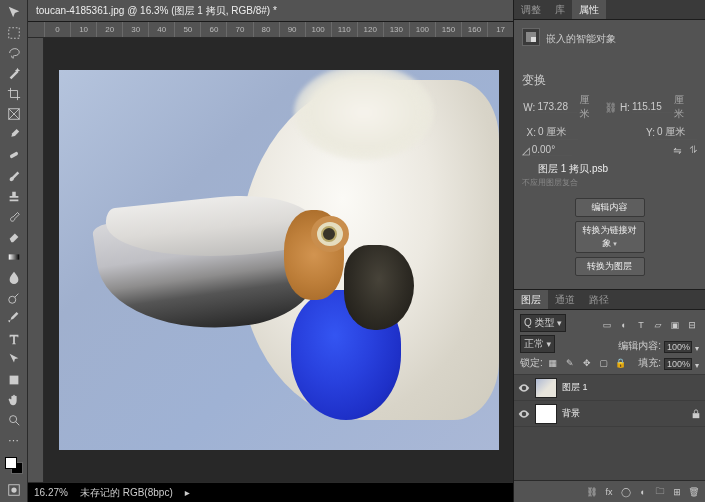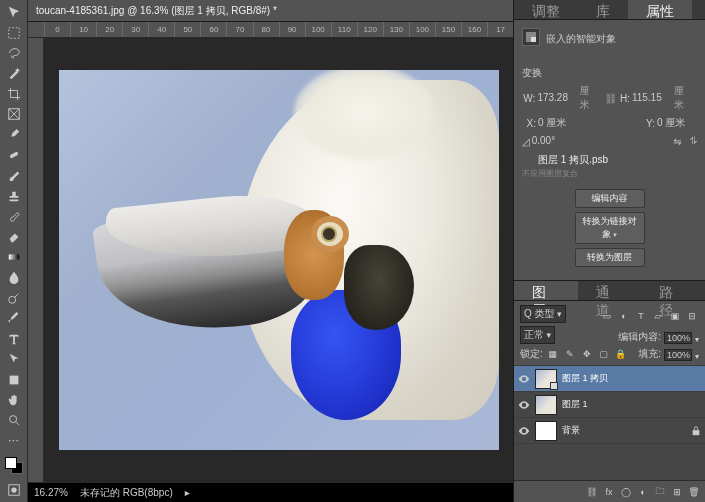--- a/index.html
+++ b/index.html
@@ -24,31 +24,31 @@
 .beak-top{position:absolute;left:48px;top:128px;width:210px;height:60px;background:linear-gradient(180deg,#ecebe9 0%,#dcdad7 50%,#c0bfbd 100%);border-radius:6% 55% 30% 85% / 30% 80% 20% 90%;transform:rotate(-6deg)}
 .beak-base{position:absolute;left:225px;top:140px;width:60px;height:90px;background:radial-gradient(circle,#d29450 0%,#be7f3a 50%,#a56826 100%);border-radius:45%}
 .eye-ring{position:absolute;left:252px;top:146px;width:38px;height:36px;border:6px solid #c98e4d;border-radius:50%;background:#e5ddbe}
 .eye{position:absolute;left:262px;top:156px;width:16px;height:16px;background:#3a3528;border-radius:50%;border:2px solid #b8a868}
 .throat{position:absolute;left:232px;top:220px;width:110px;height:130px;background:radial-gradient(ellipse at 40% 35%,#3455f2 0%,#2840dd 40%,#1e30c8 70%,#162095 100%);border-radius:50% 50% 60% 60%}
 .dark-feather{position:absolute;left:285px;top:175px;width:70px;height:85px;background:radial-gradient(ellipse at 50% 40%,#474339 0%,#2e2b24 55%,#1c1a16 100%);border-radius:40% 55% 60% 50%}
 .crest{position:absolute;right:65px;top:-5px;width:140px;height:95px;background:radial-gradient(ellipse,#f6f3ec 0%,#eceade 55%,rgba(230,227,216,0) 100%);border-radius:50%;filter:blur(2px)}
 .status-bar{height:20px;background:#000000;display:flex;align-items:center;padding:0 6px;color:#ccc;border-top:1px solid #2a2a2a;gap:12px}
 .right-panels{width:192px;background:#535353;display:flex;flex-direction:column;border-left:1px solid #1c1c1c}
 .panel-tabs{display:flex;height:20px;background:#3a3a3a;border-bottom:1px solid #1c1c1c}
-.ptab{padding:3px 18px;color:#999;cursor:pointer;font-size:14px}
+.ptab{padding:3px 7px;color:#999;cursor:pointer;font-size:10px}
 .ptab.active{background:#535353;color:#eee}
 .props{padding:5px 8px;flex:0 0 auto}
 .prop-header{display:flex;align-items:flex-end;gap:6px;padding:3px 0 6px}
 .prop-icon{width:18px;height:18px;background:#3a3a3a;display:flex;align-items:center;justify-content:center;border:1px solid #666}
 .prop-row{display:flex;align-items:center;gap:2px;margin:4px 0;color:#ccc;font-size:9px}
 .prop-row .lbl{width:14px;text-align:right;color:#ccc}
 .prop-row .val{background:transparent;min-width:40px;color:#ccc;border-bottom:1px solid #555}
 .prop-row .unit{color:#aaa;margin-right:4px}
 .link-icon{width:10px;color:#aaa}
-.prop-sub{font-size:10px;color:#ccc;margin:14px 0 2px}
+.prop-sub{font-size:12px;color:#ccc;margin:20px 0 2px}
 .prop-name{margin:6px 16px 1px;color:#eee}
 .prop-note{color:#888;font-size:8px;margin-bottom:8px}
 .btn-stack{display:flex;flex-direction:column;gap:4px;align-items:center;padding:2px 0 8px}
 .pbtn{background:#5e5e5e;border:1px solid #383838;color:#eee;padding:2px 6px;width:70px;text-align:center;cursor:pointer;font-size:9px;border-radius:2px}
 .pbtn.arrow::after{content:" ▾";font-size:7px;color:#ccc}
 .layers-panel{flex:1;display:flex;flex-direction:column;border-top:1px solid #1c1c1c}
 .layer-controls{padding:4px 6px;display:flex;flex-direction:column;gap:3px;border-bottom:1px solid #3a3a3a}
 .lc-row{display:flex;align-items:flex-end;gap:3px}
 .select{background:#3a3a3a;border:1px solid #222;color:#ccc;padding:1px 3px;flex:0 0 auto;font-size:9px}
 .lc-row .spacer{flex:1}
@@ -324,29 +324,20 @@
           <span class="mini-btn">✥</span>
           <span class="mini-btn">▢</span>
           <span class="mini-btn">🔒</span>
           <span class="spacer"></span>
           <span>填充:</span>
           <span class="input-mini">100%</span>
             <span style="font-size:8px">▾</span>
         </div>
       </div>
       <div class="layer-list">
-        <div class="layer-row active">
-          <svg class="eye-icon" viewBox="0 0 16 16">
-              <path d="M8 3C4 3 1 8 1 8s3 5 7 5 7-5 7-5-3-5-7-5zm0 8a3 3 0 110-6 3 3 0 010 6z" fill="#ccc"></path>
-            </svg>
-          <div class="thumb bird">
-              <div style="position:absolute;right:-2px;bottom:-2px;width:8px;height:8px;background:#ddd;border:1px solid #333"></div>
-            </div>
-          <span class="layer-name">图层 1 拷贝</span>
-        </div>
         <div class="layer-row">
           <svg class="eye-icon" viewBox="0 0 16 16">
               <path d="M8 3C4 3 1 8 1 8s3 5 7 5 7-5 7-5-3-5-7-5zm0 8a3 3 0 110-6 3 3 0 010 6z" fill="#ccc"></path>
             </svg>
           <div class="thumb bird"></div>
           <span class="layer-name">图层 1</span>
         </div>
         <div class="layer-row">
           <svg class="eye-icon" viewBox="0 0 16 16">
               <path d="M8 3C4 3 1 8 1 8s3 5 7 5 7-5 7-5-3-5-7-5zm0 8a3 3 0 110-6 3 3 0 010 6z" fill="#ccc"></path>

